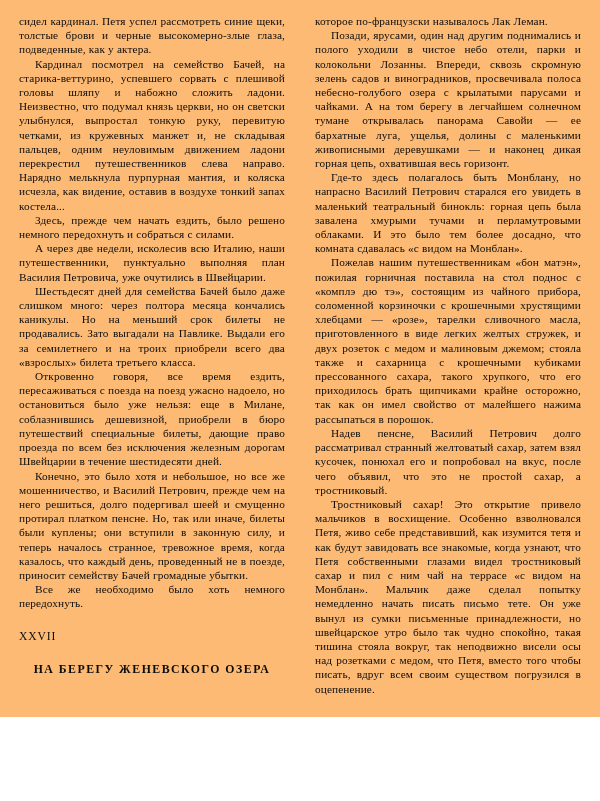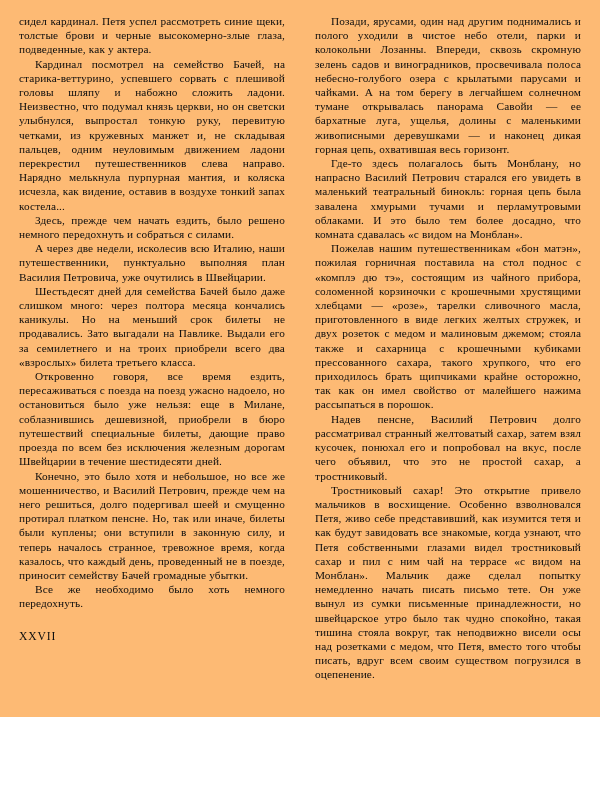--- a/index.html
+++ b/index.html
@@ -89,25 +89,27 @@
       <p class="para indent">Кардинал посмотрел на семейство Бачей, на старика-веттурино, успевшего сорвать с плешивой головы шляпу и набожно сложить ладони. Неизвестно, что подумал князь церкви, но он светски улыбнулся, выпростал тонкую руку, перевитую четками, из кружевных манжет и, не складывая пальцев, одним неуловимым движением ладони перекрестил путешественников слева направо. Нарядно мелькнула пурпурная мантия, и коляска исчезла, как видение, оставив в воздухе тонкий запах костела...</p>
       <p class="para indent">Здесь, прежде чем начать ездить, было решено немного передохнуть и собраться с силами.</p>
       <p class="para indent">А через две недели, исколесив всю Италию, наши путешественники, пунктуально выполняя план Василия Петровича, уже очутились в Швейцарии.</p>
       <p class="para indent">Шестьдесят дней для семейства Бачей было даже слишком много: через полтора месяца кончались каникулы. Но на меньший срок билеты не продавались. Зато выгадали на Павлике. Выдали его за семилетнего и на троих приобрели всего два «взрослых» билета третьего класса.</p>
       <p class="para indent">Откровенно говоря, все время ездить, пересаживаться с поезда на поезд ужасно надоело, но остановиться было уже нельзя: еще в Милане, соблазнившись дешевизной, приобрели в бюро путешествий специальные билеты, дающие право проезда по всем без исключения железным дорогам Швейцарии в течение шестидесяти дней.</p>
       <p class="para indent">Конечно, это было хотя и небольшое, но все же мошенничество, и Василий Петрович, прежде чем на него решиться, долго подергивал шеей и смущенно протирал платком пенсне. Но, так или иначе, билеты были куплены; они вступили в законную силу, и теперь началось странное, тревожное время, когда казалось, что каждый день, проведенный не в поезде, приносит семейству Бачей громадные убытки.</p>
       <p class="para indent">Все же необходимо было хоть немного передохнуть.</p>
 
       <div class="chapter-block">
         <div class="chapter-number">XXVII</div>
+        <div class="chapter-title">НА БЕРЕГУ ЖЕНЕВСКОГО ОЗЕРА</div>
       </div>
 
     </div>
 
     <div class="column">
+      <p class="para cont">которое по-французски называлось Лак Леман.</p>
       <p class="para indent">Позади, ярусами, один над другим поднимались и полого уходили в чистое небо отели, парки и колокольни Лозанны. Впереди, сквозь скромную зелень садов и виноградников, просвечивала полоса небесно-голубого озера с крылатыми парусами и чайками. А на том берегу в легчайшем солнечном тумане открывалась панорама Савойи — ее бархатные луга, ущелья, долины с маленькими живописными деревушками — и наконец дикая горная цепь, охватившая весь горизонт.</p>
       <p class="para indent">Где-то здесь полагалось быть Монблану, но напрасно Василий Петрович старался его увидеть в маленький театральный бинокль: горная цепь была завалена хмурыми тучами и перламутровыми облаками. И это было тем более досадно, что комната сдавалась «с видом на Монблан».</p>
       <p class="para indent">Пожелав нашим путешественникам «бон матэн», пожилая горничная поставила на стол поднос с «комплэ дю тэ», состоящим из чайного прибора, соломенной корзиночки с крошечными хрустящими хлебцами — «розе», тарелки сливочного масла, приготовленного в виде легких желтых стружек, и двух розеток с медом и малиновым джемом; стояла также и сахарница с крошечными кубиками прессованного сахара, такого хрупкого, что его приходилось брать щипчиками крайне осторожно, так как он имел свойство от малейшего нажима рассыпаться в порошок.</p>
       <p class="para indent">Надев пенсне, Василий Петрович долго рассматривал странный желтоватый сахар, затем взял кусочек, понюхал его и попробовал на вкус, после чего объявил, что это не простой сахар, а тростниковый.</p>
       <p class="para indent">Тростниковый сахар! Это открытие привело мальчиков в восхищение. Особенно взволновался Петя, живо себе представивший, как изумится тетя и как будут завидовать все знакомые, когда узнают, что Петя собственными глазами видел тростниковый сахар и пил с ним чай на террасе «с видом на Монблан». Мальчик даже сделал попытку немедленно начать писать письмо тете. Он уже вынул из сумки письменные принадлежности, но швейцарское утро было так чудно спокойно, такая тишина стояла вокруг, так неподвижно висели осы над розетками с медом, что Петя, вместо того чтобы писать, вдруг всем своим существом погрузился в оцепенение.</p>
     </div>
 
   </div>
 
   <div class="folio">63</div>

